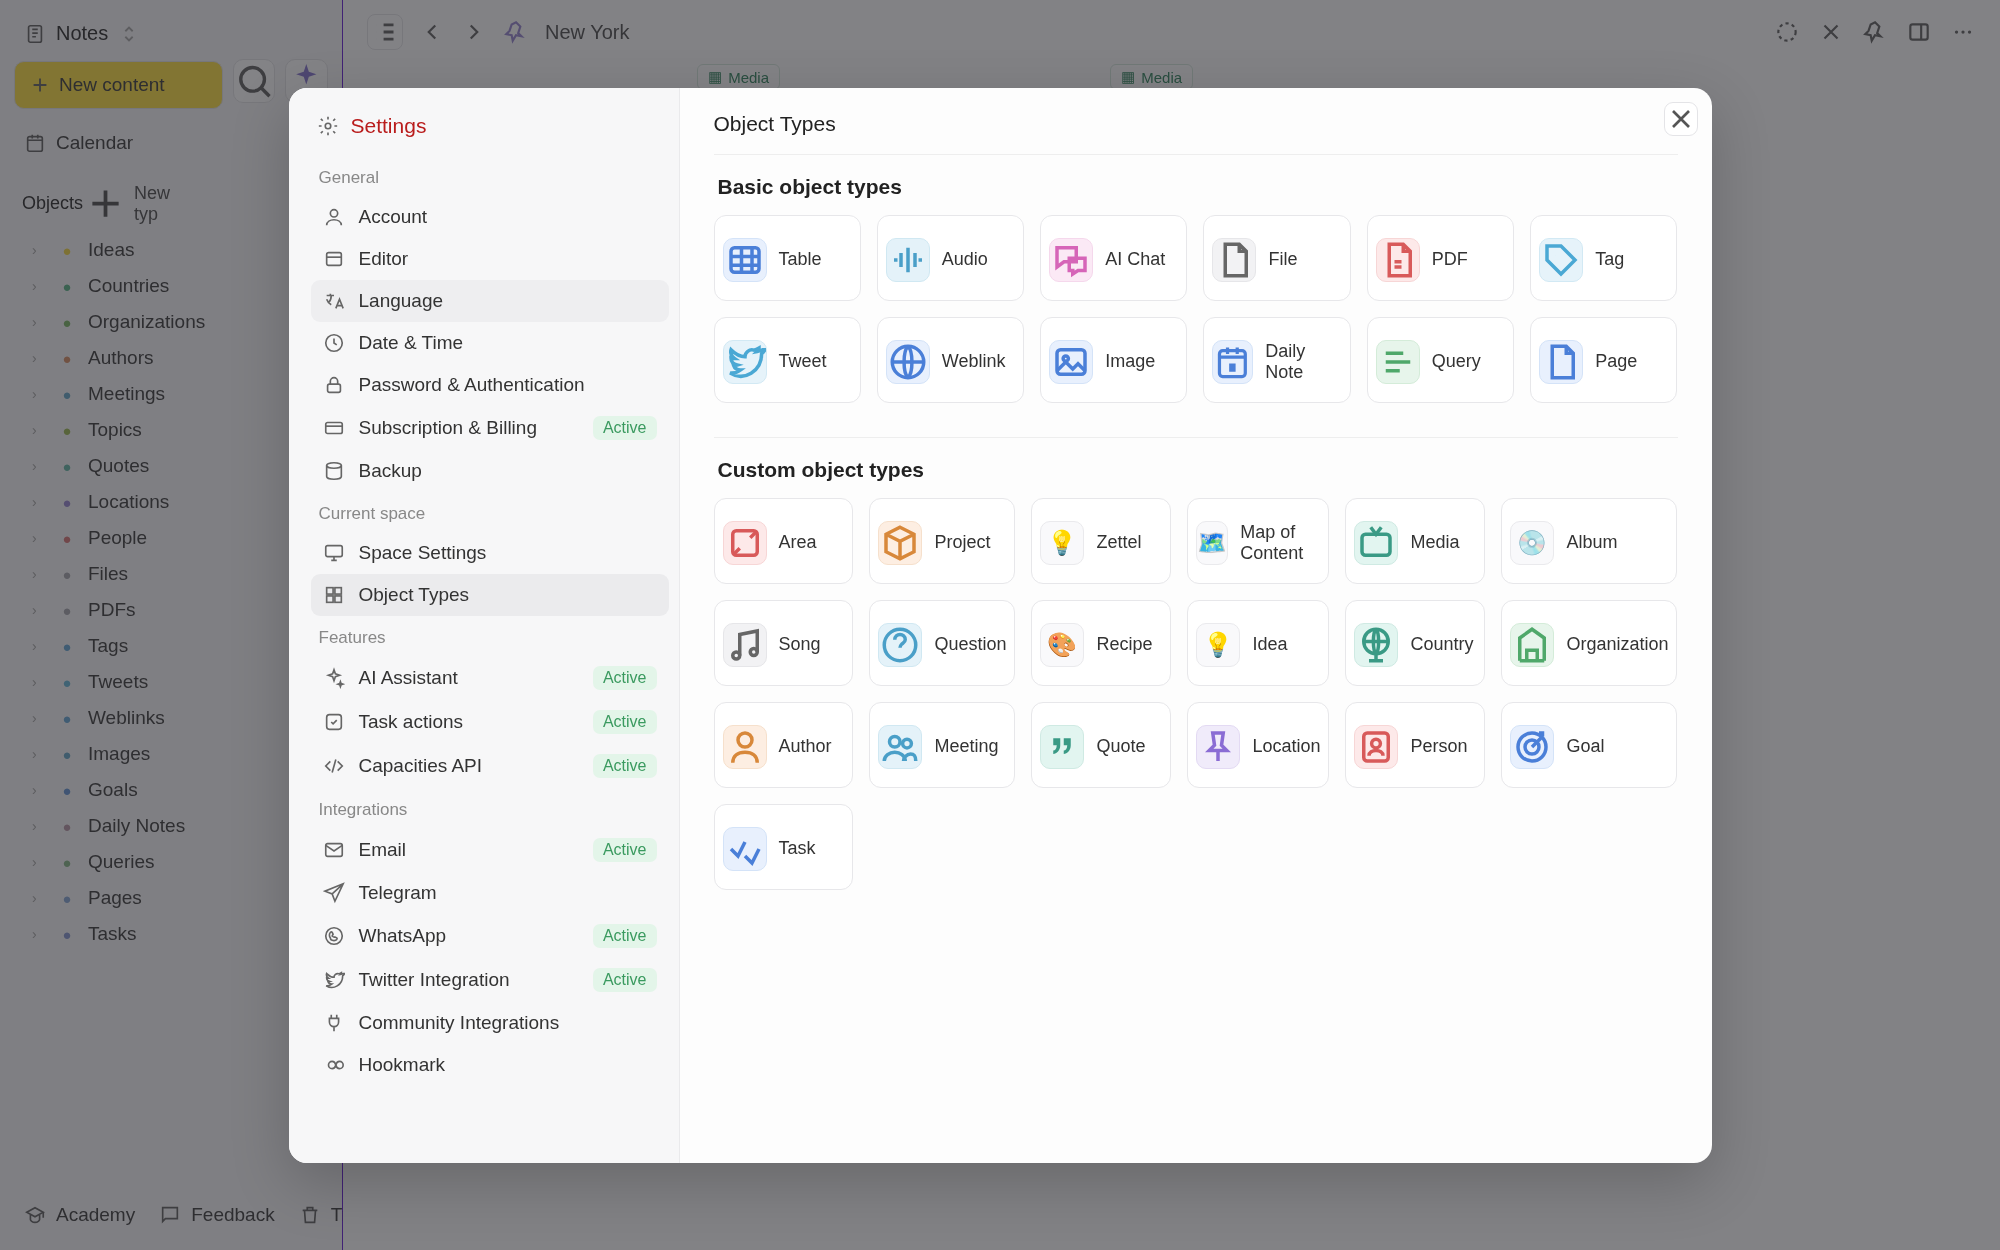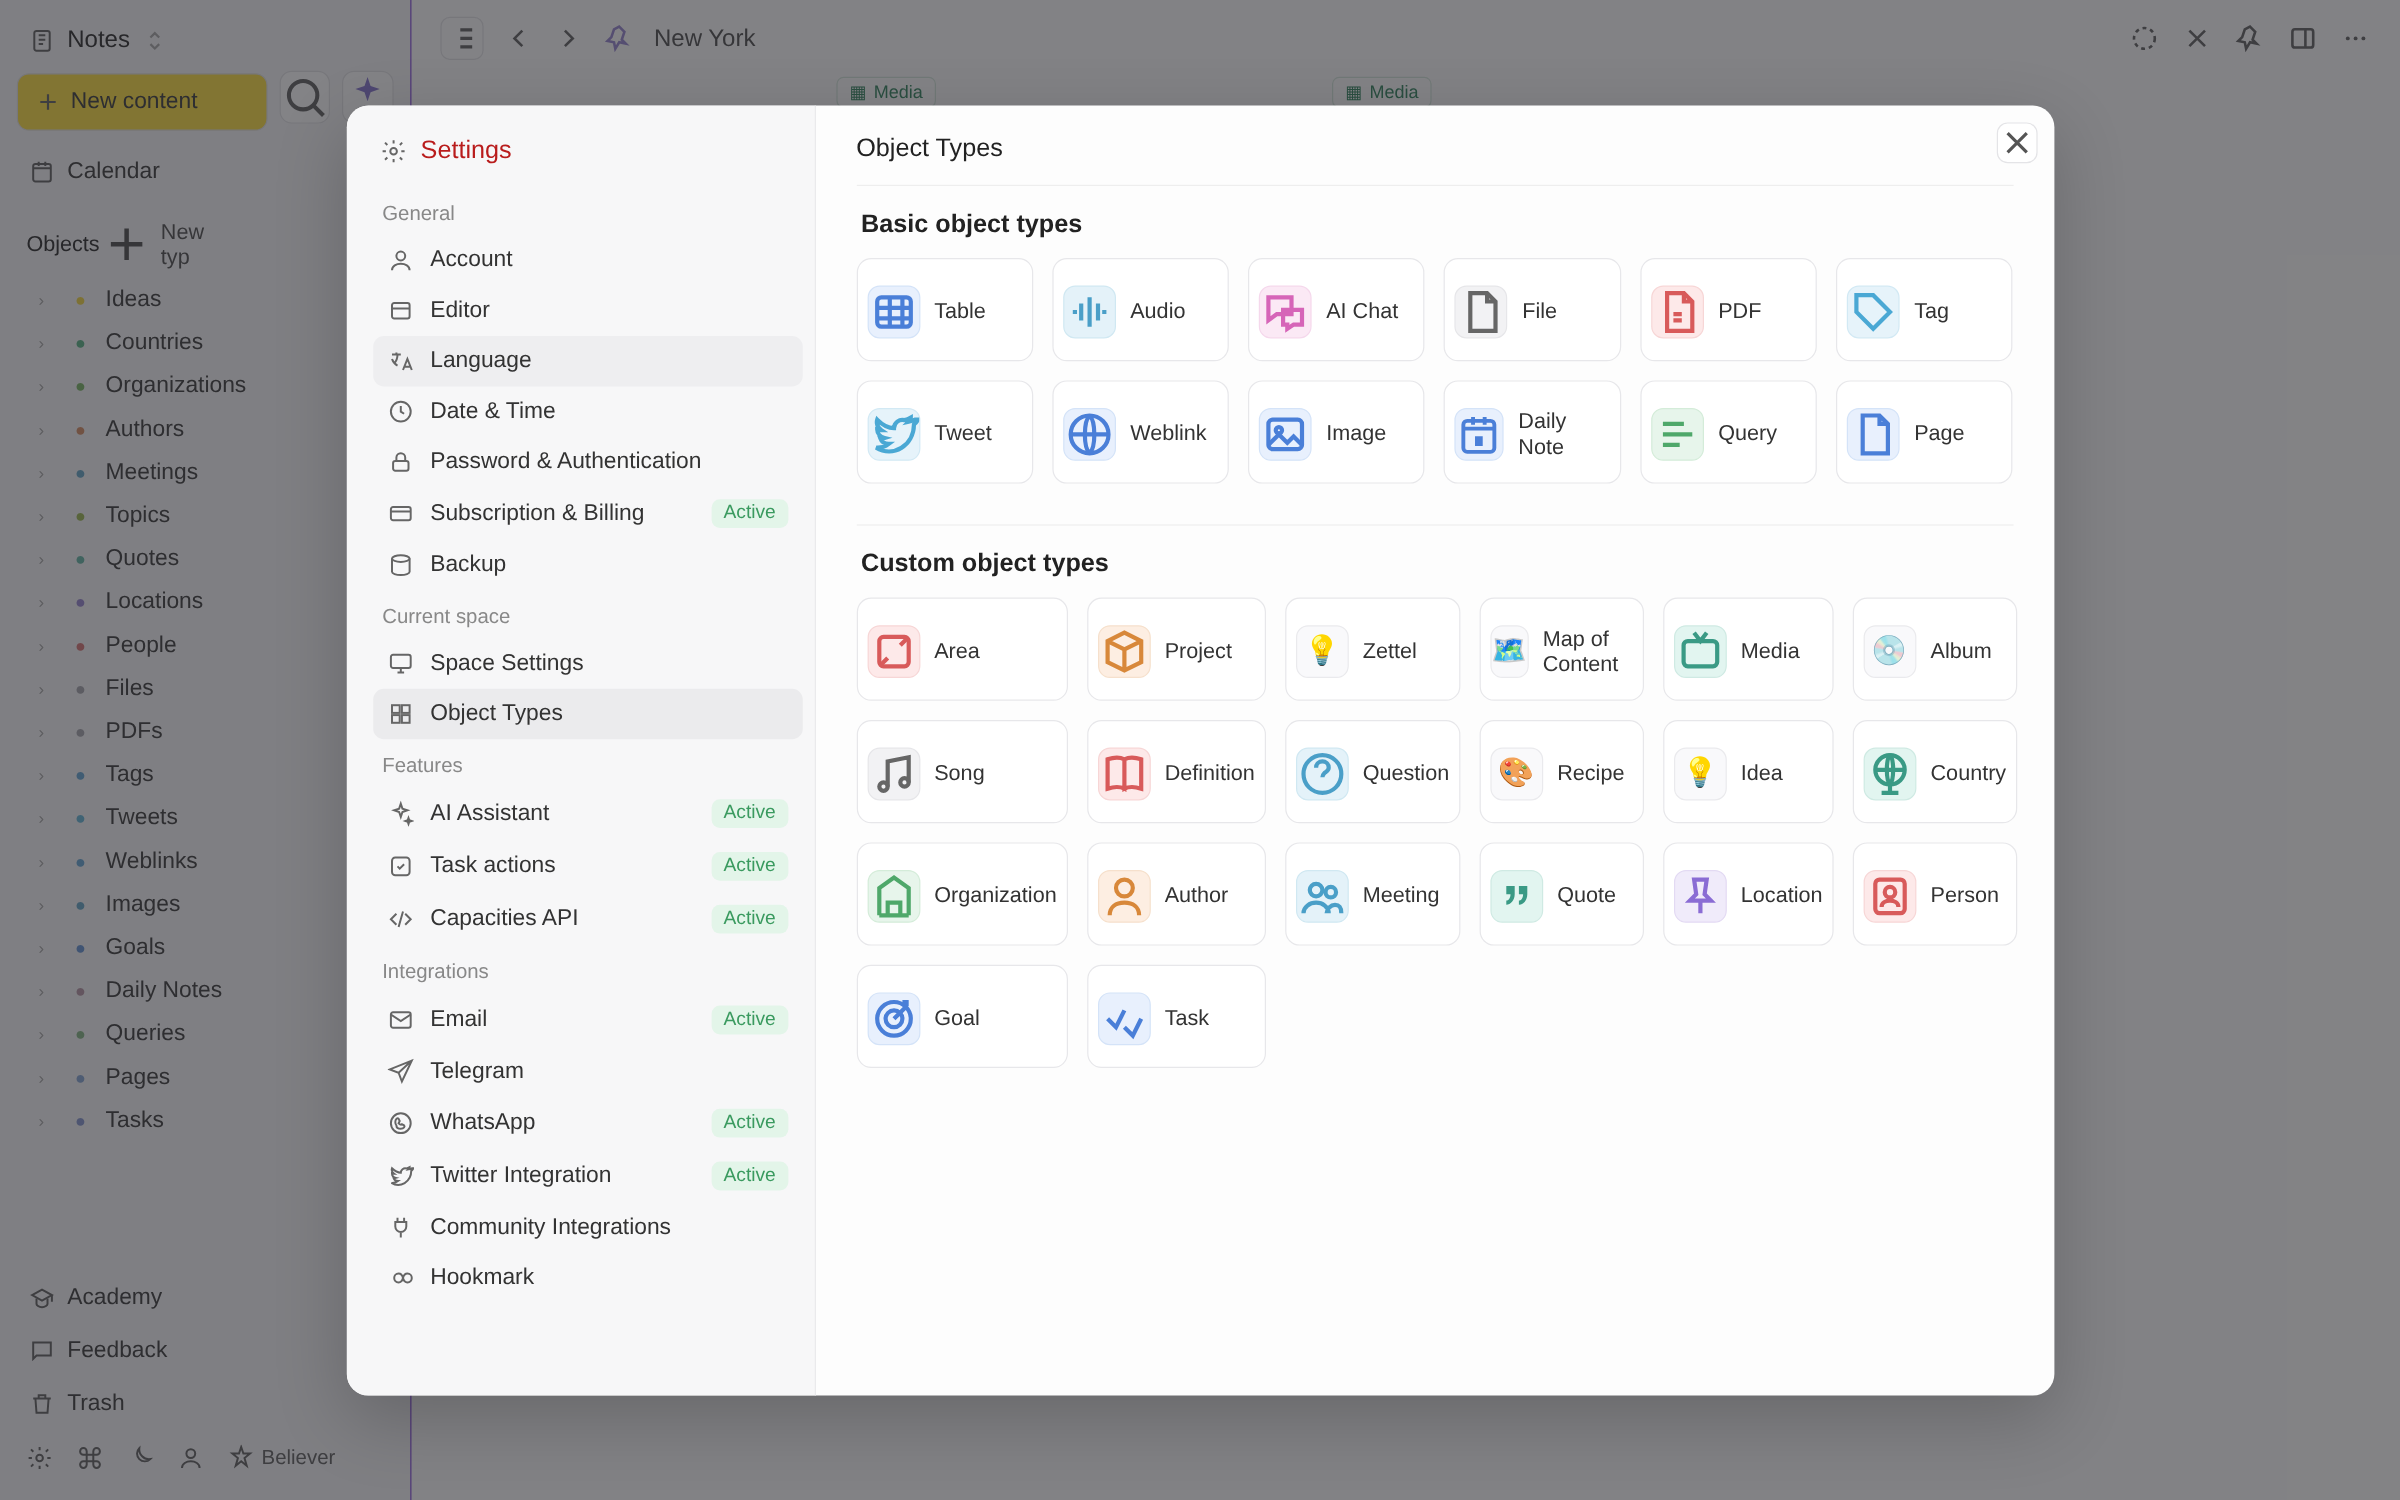--- a/index.html
+++ b/index.html
@@ -10,21 +10,21 @@
 .sb-title{font-size:20px;font-weight:500;color:#333}
 .sb-new{display:flex;align-items:center;gap:8px;padding:12px 14px;margin-top:8px;border:1px solid #e4e4e7;border-radius:10px;background:#fde047;font-size:19px;color:#444;width:215px}
 .sb-new-row{display:flex;align-items:center;gap:10px}
 .sb-ic{width:22px;height:22px;display:inline-flex;align-items:center;justify-content:center;color:#666}
 .sb-item{display:flex;align-items:center;gap:10px;padding:9px 10px;font-size:19px;color:#444;border-radius:8px}
 .sb-section{display:flex;align-items:center;padding:18px 8px 6px;font-size:18px;font-weight:500;color:#333}
 .sb-link{color:#555;font-size:18px;display:flex;align-items:center;gap:6px}
 .obj-item{display:flex;align-items:center;gap:10px;padding:7px 10px 7px 18px;font-size:19px;color:#444}
 .chev{color:#aaa;font-size:14px;width:14px}
 .obj-ic{width:22px;height:22px;display:inline-flex;align-items:center;justify-content:center;border-radius:5px;font-size:15px}
-.sb-bottom{margin-top:auto;display:flex;flex-direction:column;gap:4px}
+.sb-bottom{margin-top:auto;display:flex;flex-direction:row;gap:4px}
 .sb-tools{display:flex;gap:20px;padding:10px 8px;color:#777}
 .believer{display:flex;align-items:center;gap:6px;color:#666;font-size:17px}
 .main{flex:1;background:#fdfdfd;padding:14px 24px}
 .topbar{display:flex;align-items:center;gap:16px;color:#666}
 .tb-ic{width:26px;height:26px;display:inline-flex;align-items:center;justify-content:center}
 .tb-title{font-size:20px;color:#555}
 .tb-right{margin-left:auto;display:flex;gap:18px}
 .pill{display:inline-flex;align-items:center;gap:6px;padding:3px 10px;border:1px solid #d8e8de;border-radius:6px;font-size:15px;color:#3a8a65;background:#fff}
 .media-row{display:flex;gap:330px;padding:14px 0 0 330px}
 
@@ -690,28 +690,20 @@
             <div class="card-ic ic-gray">
               <svg viewBox="0 0 24 24" fill="none" stroke="currentColor" stroke-width="2">
                 <path d="M9 18V6l10-2v12"></path>
                 <circle cx="7" cy="18" r="2"></circle>
                 <circle cx="17" cy="16" r="2"></circle>
               </svg>
             </div>
             <div class="card-lbl">Song</div>
           </div>
           <div class="card">
-            <div class="card-ic ic-red">
-              <svg viewBox="0 0 24 24" fill="none" stroke="currentColor" stroke-width="2">
-                <path d="M4 5c3-1 6-1 8 0v14c-2-1-5-1-8 0zM20 5c-3-1-6-1-8 0v14c2-1 5-1 8 0z"></path>
-              </svg>
-            </div>
-            <div class="card-lbl">Definition</div>
-          </div>
-          <div class="card">
             <div class="card-ic ic-cyan">
               <svg viewBox="0 0 24 24" fill="none" stroke="currentColor" stroke-width="2">
                 <circle cx="12" cy="12" r="9"></circle>
                 <path d="M9 9c0-2 1.5-3 3-3s3 1 3 3c0 1.5-1.5 2-2 2.5-.5.5-1 1-1 2M12 17h.01"></path>
               </svg>
             </div>
             <div class="card-lbl">Question</div>
           </div>
           <div class="card">
             <div class="card-ic ic-emoji">

